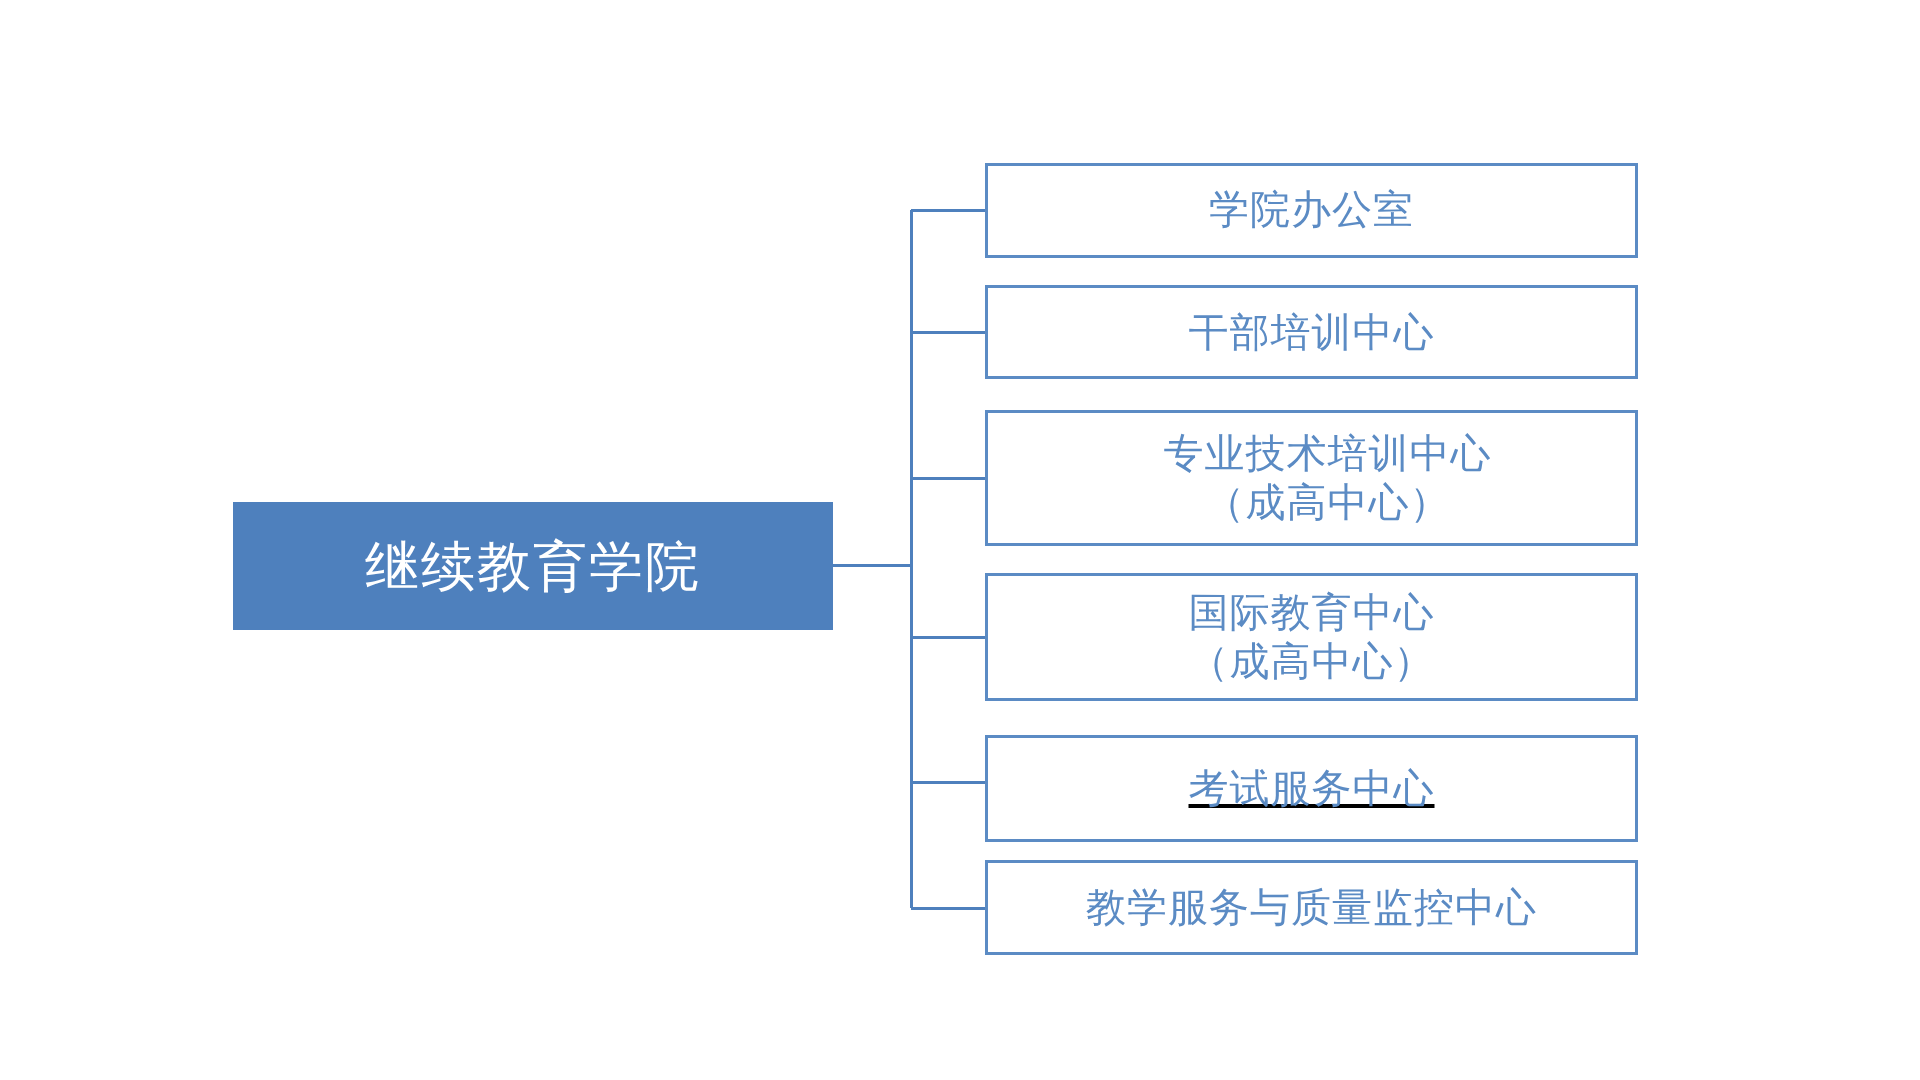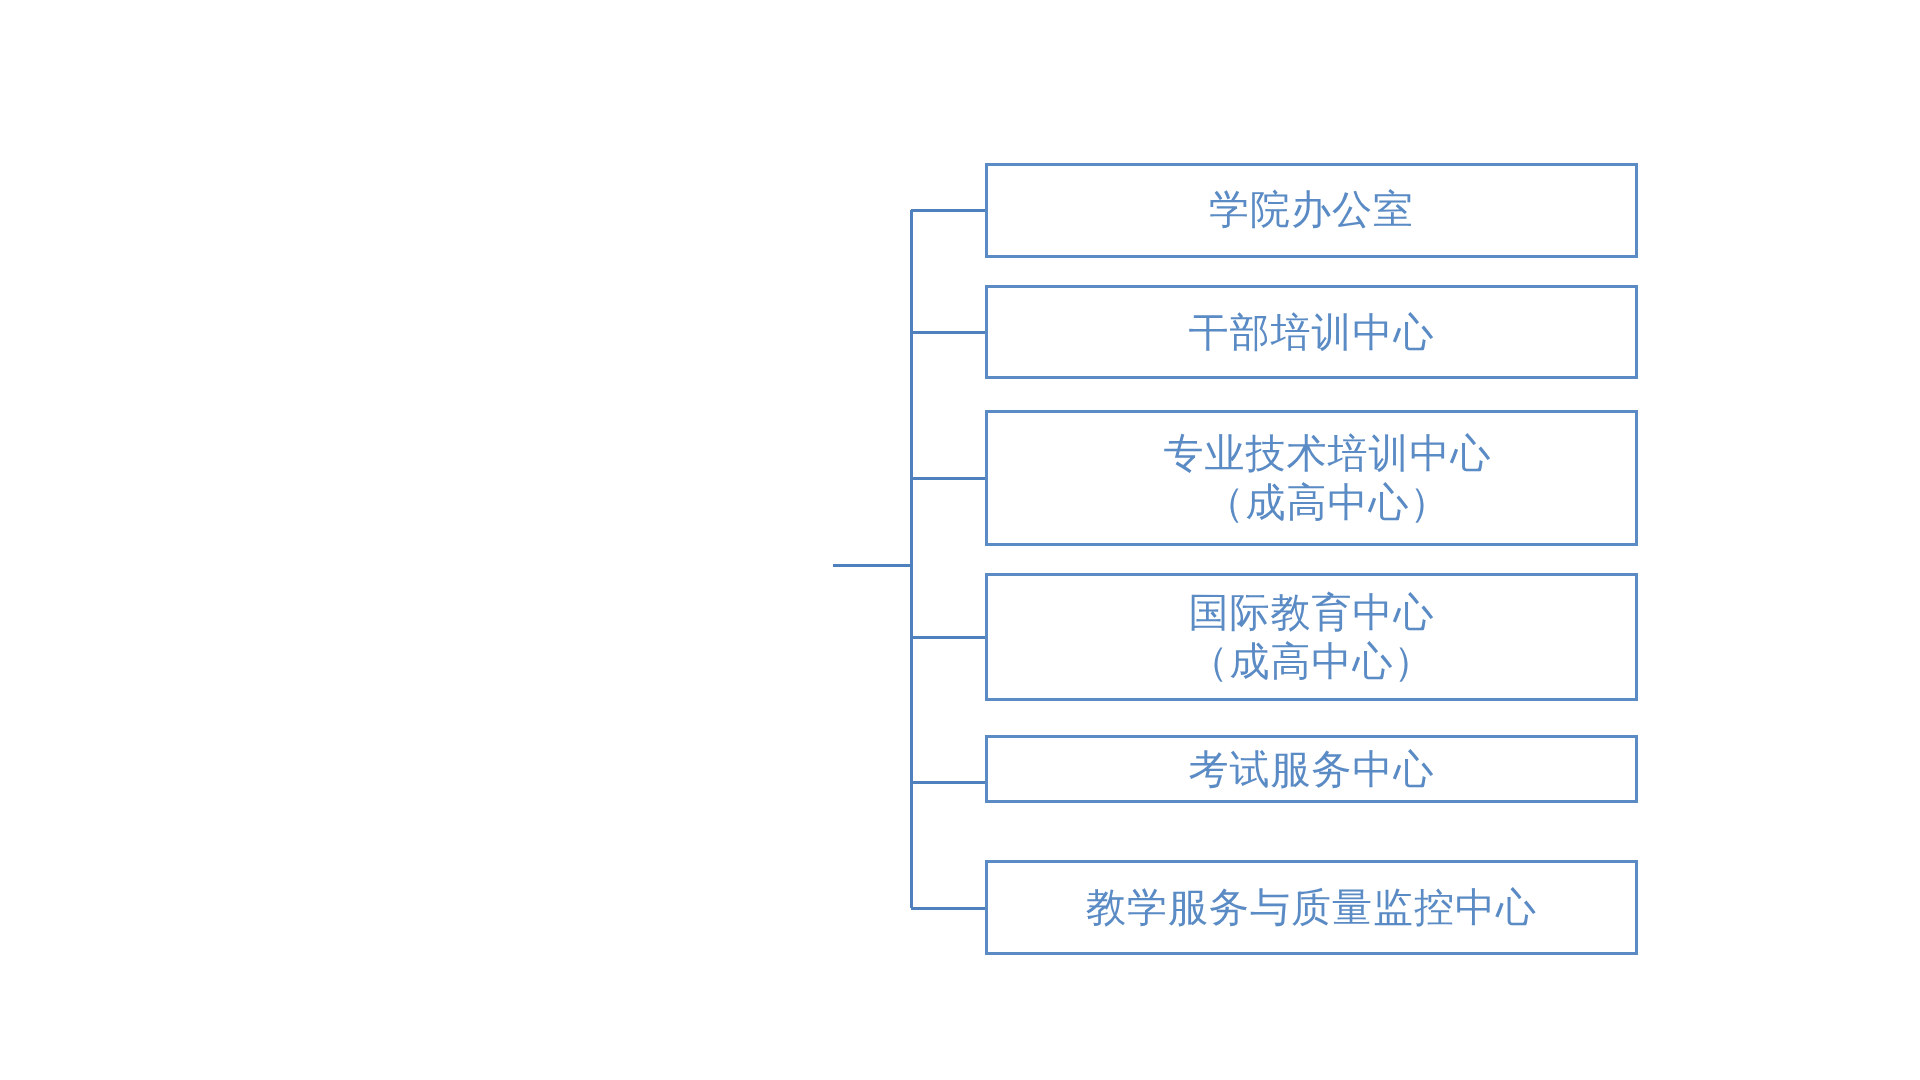--- a/index.html
+++ b/index.html
@@ -70,21 +70,21 @@
     letter-spacing: 1px;
     white-space: nowrap;
     text-align: center;
     font-weight: 400;
   }
   
   #child-0 { top: 163px; height: 95px; font-family: Liberation Serif, serif; }
   #child-1 { top: 285px; height: 94px; }
   #child-2 { top: 410px; height: 136px; padding-left: 32px; }
   #child-3 { top: 573px; height: 128px; }
-  #child-4 { top: 735px; height: 68px; }
+  #child-4 { top: 735px; height: 107px; text-decoration: underline; }
   #child-5 { top: 860px; height: 95px; align-items: center; }
 </style>
 </head>
 <body>
 
 <div id="org-chart">
 
   <svg id="connector-layer" viewBox="0 0 1920 1080" width="1920" height="1080" xmlns="http://www.w3.org/2000/svg">
     <g stroke="#4E80BD" stroke-width="3" fill="none" shape-rendering="crispEdges">
 
@@ -94,20 +94,23 @@
 
       <path d="M911,210 L985,210"></path>
       <path d="M911,332 L985,332"></path>
       <path d="M911,478 L985,478"></path>
       <path d="M911,637 L985,637"></path>
       <path d="M911,782 L985,782"></path>
       <path d="M911,908 L985,908"></path>
     </g>
   </svg>
 
+  <div class="root-node">
+    <span class="root-label">继续教育学院</span>
+  </div>
 
   <div class="child-node" id="child-0">
     <span class="child-line">学院办公室</span>
   </div>
 
   <div class="child-node" id="child-1">
     <span class="child-line">干部培训中心</span>
   </div>
 
   <div class="child-node" id="child-2">

